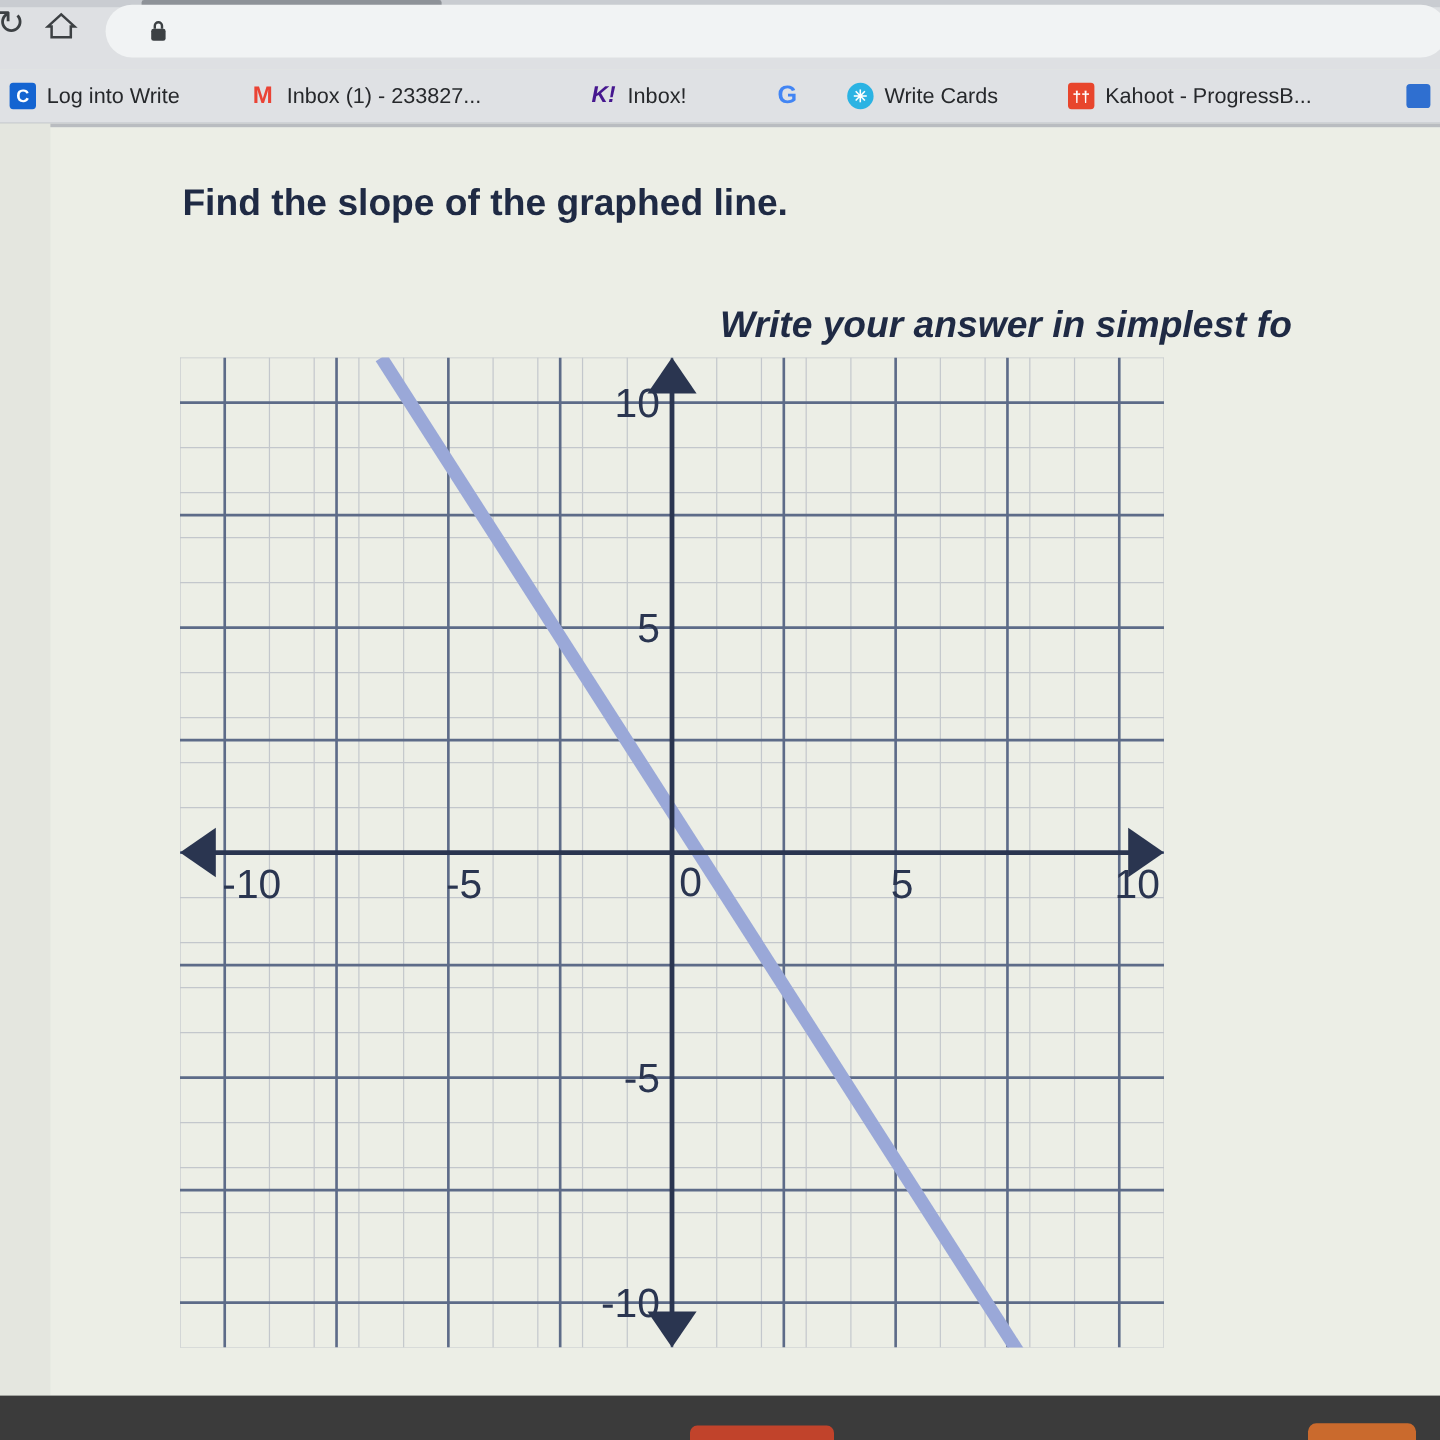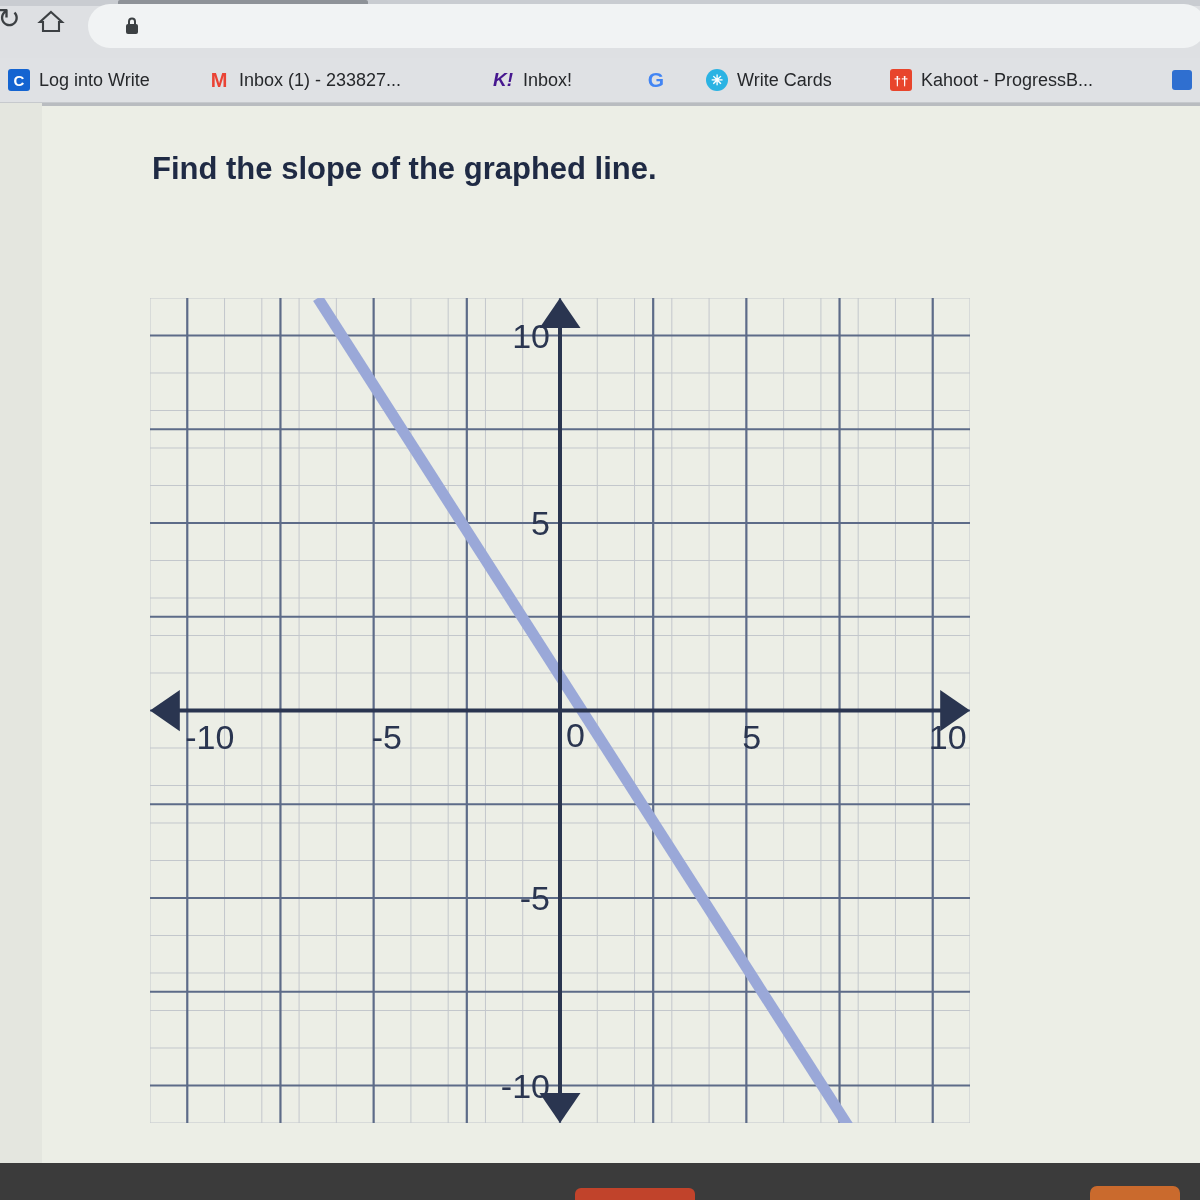--- a/index.html
+++ b/index.html
@@ -294,20 +294,21 @@
     <div class="bm" style="left:1172px">
       <span class="fav fav-partial"></span>
     </div>
   </div>
 
   <div class="page">
     <div class="page-top-shadow"></div>
     <div class="page-left-strip"></div>
 
     <div class="q-title">Find the slope of the graphed line.</div>
+    <div class="q-instruction">Write your answer in simplest fo</div>
 
     <div class="graph-wrap">
       <svg id="graph-svg" width="820" height="825" viewBox="0 0 820 825">
           <line x1="0" y1="0" x2="0" y2="825" stroke="#c3c7cc" stroke-width="1"></line>
           <line x1="37.27272727272727" y1="0" x2="37.27272727272727" y2="825" stroke="#c3c7cc" stroke-width="1"></line>
           <line x1="74.54545454545455" y1="0" x2="74.54545454545455" y2="825" stroke="#c3c7cc" stroke-width="1"></line>
           <line x1="111.81818181818181" y1="0" x2="111.81818181818181" y2="825" stroke="#c3c7cc" stroke-width="1"></line>
           <line x1="149.0909090909091" y1="0" x2="149.0909090909091" y2="825" stroke="#c3c7cc" stroke-width="1"></line>
           <line x1="186.36363636363635" y1="0" x2="186.36363636363635" y2="825" stroke="#c3c7cc" stroke-width="1"></line>
           <line x1="223.63636363636363" y1="0" x2="223.63636363636363" y2="825" stroke="#c3c7cc" stroke-width="1"></line>

